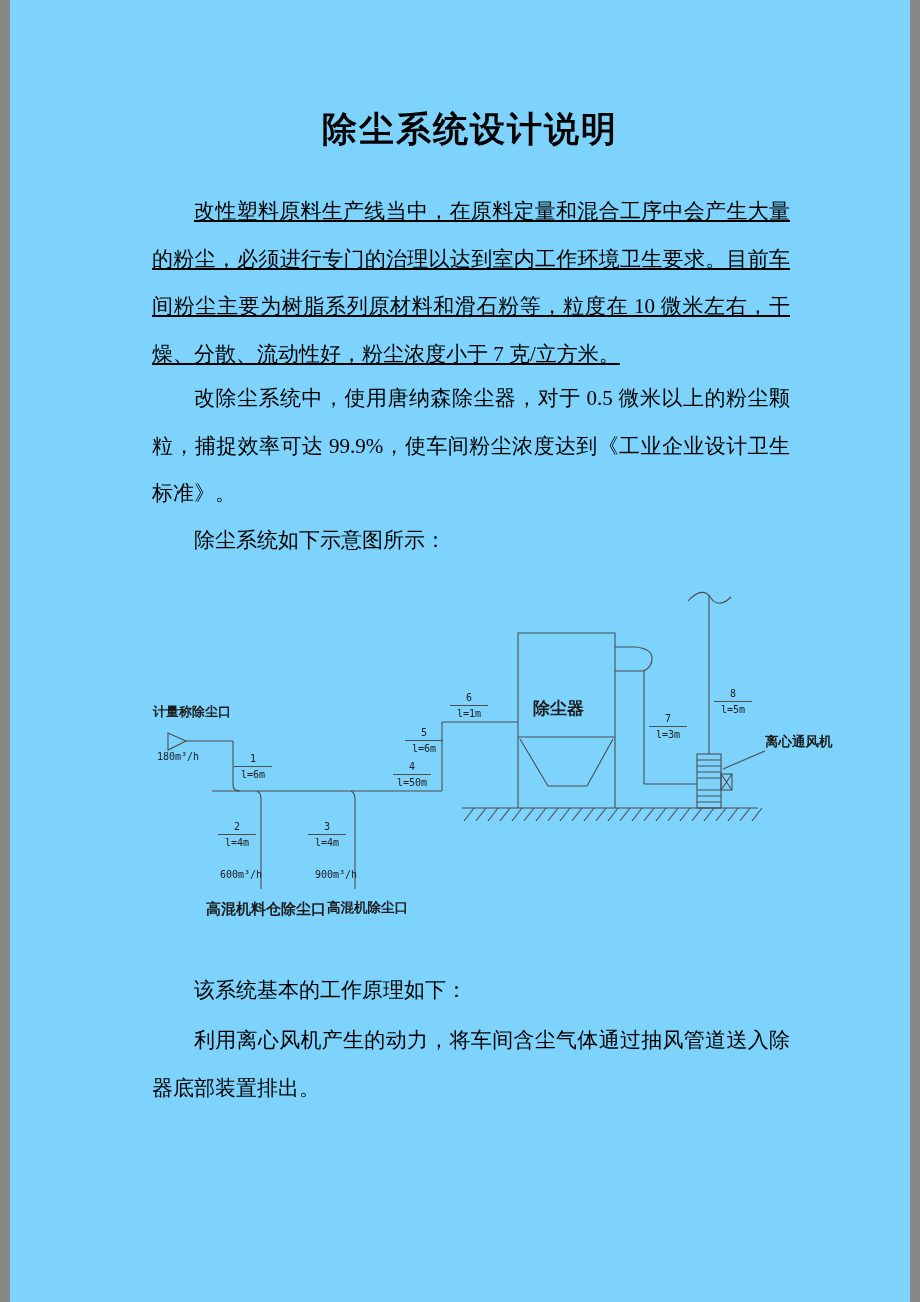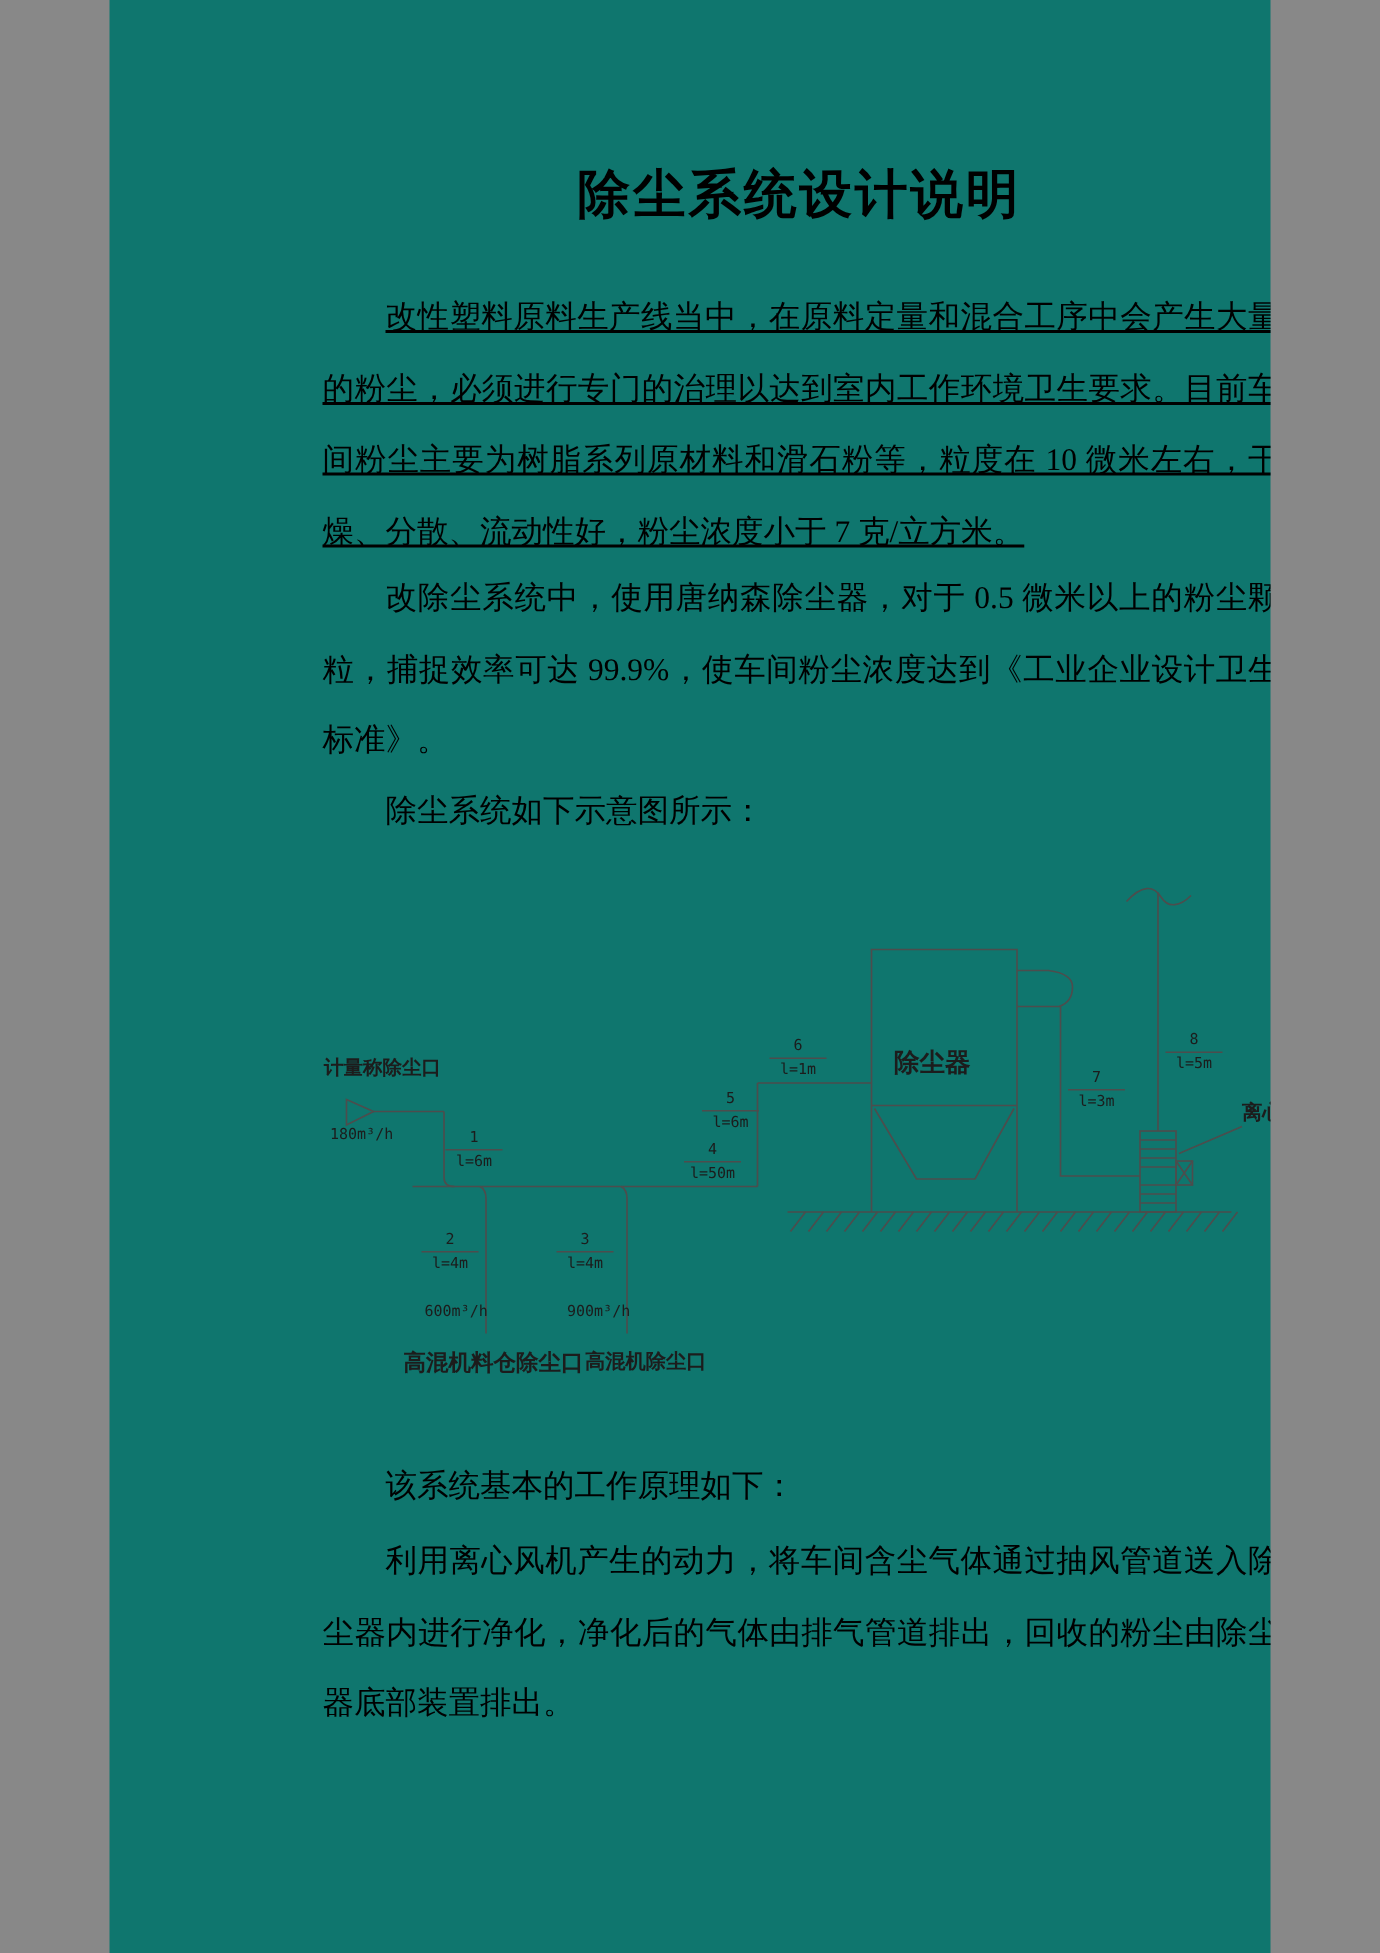--- a/index.html
+++ b/index.html
@@ -1,18 +1,18 @@
 <!DOCTYPE html>
 <html><head>
 <meta charset="utf-8">
 <style>
   html,body { margin:0; padding:0; background:#888; }
   .page {
-    position:relative; width:774px; height:1302px; margin:0 auto;
-    background:#0f766e; overflow:hidden;
+    position:relative; width:900px; height:1302px; margin:0 auto;
+    background:#7dd3fc; overflow:hidden;
     font-family:"Liberation Serif","DejaVu Serif",serif; color:#000;
   }
   .doc-title {
     position:absolute; top:106px; left:0; width:920px;
     text-align:center; font-size:35px; font-weight:bold; letter-spacing:2px;
     margin:0;
   }
   .para { position:absolute; left:142px; width:638px; font-size:21px; }
   .tline { height:47.5px; line-height:47.5px; }
   .just  { text-align:justify; text-align-last:justify; }
@@ -59,21 +59,20 @@
   <div class="para" style="top:517px;">
     <div class="tline first">除尘系统如下示意图所示：</div>
   </div>
 
   <div class="para" style="top:967px;">
     <div class="tline first">该系统基本的工作原理如下：</div>
   </div>
 
   <div class="para" style="top:1017px;">
     <div class="tline just first">利用离心风机产生的动力，将车间含尘气体通过抽风管道送入除</div>
-    <div class="tline just">尘器内进行净化，净化后的气体由排气管道排出，回收的粉尘由除尘</div>
     <div class="tline">器底部装置排出。</div>
   </div>
 
   <div class="diagram">
 
     <svg width="920" height="950" viewBox="0 0 920 950">
 
       <path class="stroke" d="M176,741 L158,733 L158,750 Z"></path>
 
       <path class="stroke" d="M176,741 H223 M223,741 V785 Q223,791 230,791"></path>

